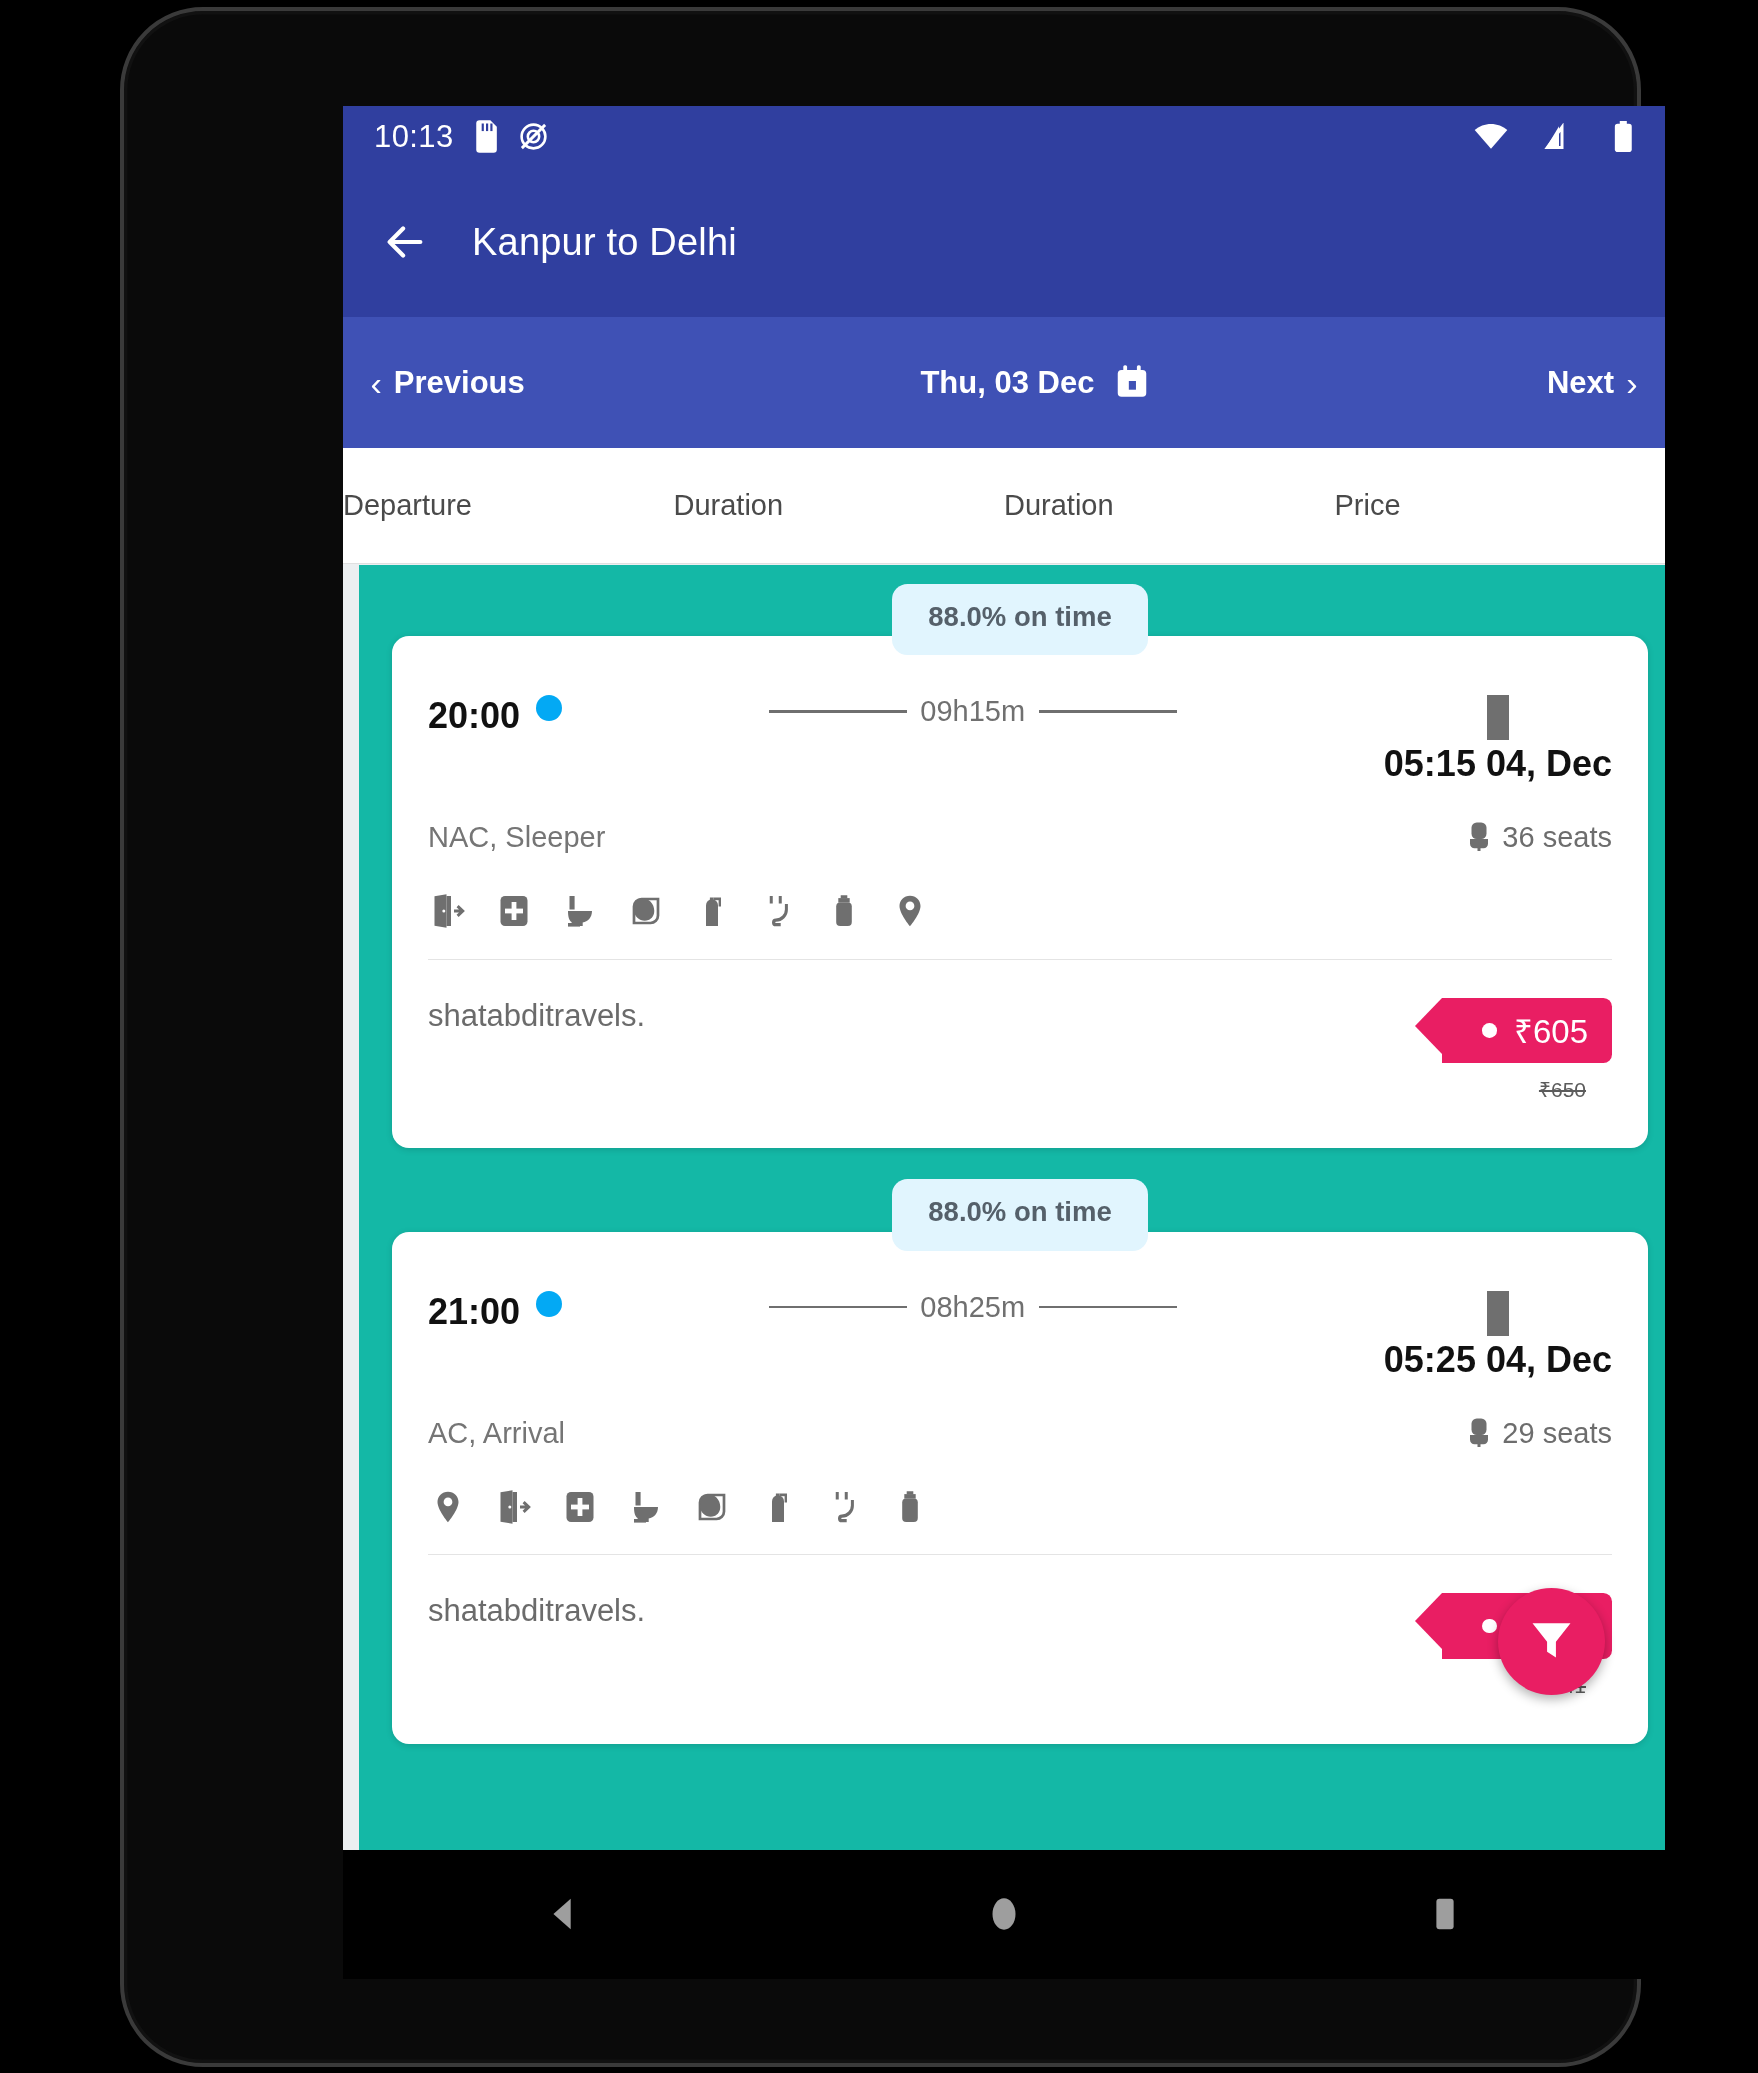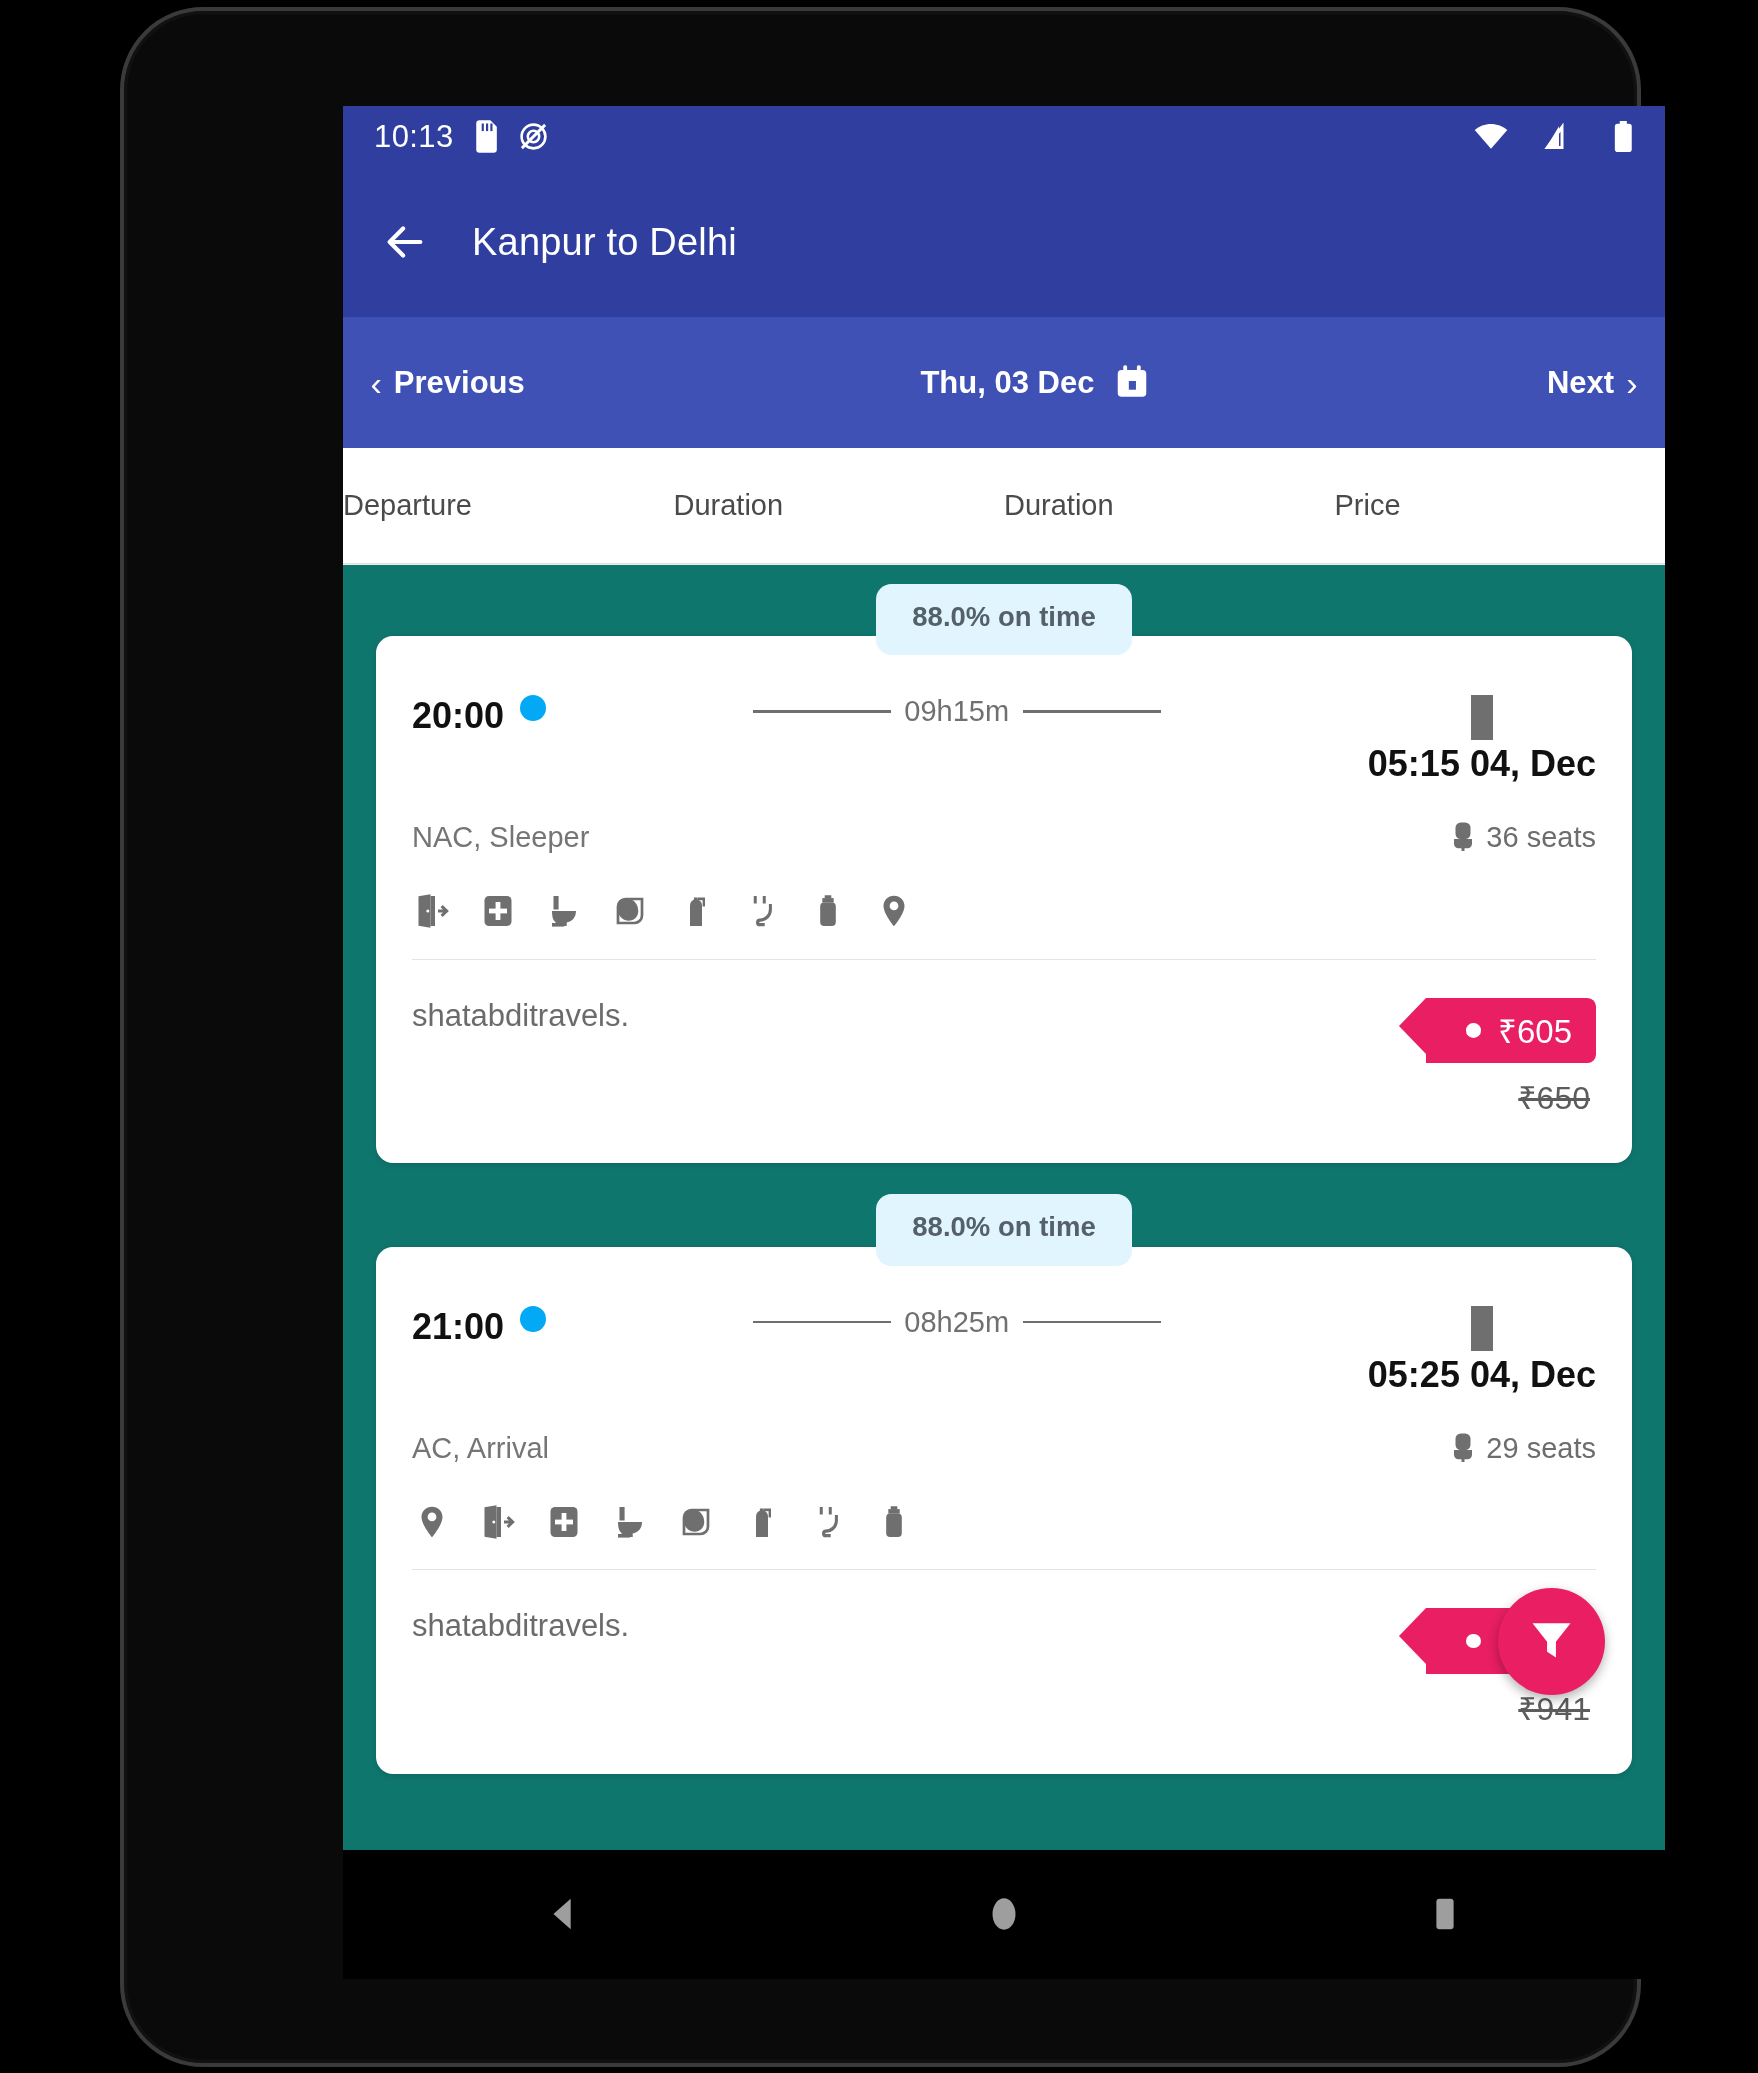--- a/index.html
+++ b/index.html
@@ -76,23 +76,23 @@
     border-bottom: 0.9px solid #e0e0e0;
   }
   .sort-tab {
     flex: 1; text-align: left;
     font-size: 29px; font-weight: 500; color: #4a4a4a;
     cursor: pointer;
   }
 
   
   #results {
-    position: absolute; left: 0; top: 459px;
+    position: absolute; left: 16px; top: 459px;
     width: 100%; height: 1285px;
-    background: #0f766e;
+    background: #14b8a6;
     overflow: hidden;
   }
   .card-wrap { position: relative; padding: 0 33px; margin-bottom: 12px; }
   .ontime-badge {
     position: relative; z-index: 3;
     margin: 0 auto; width: fit-content;
     background: #e1f5fe; color: #55606a;
     font-size: 27.5px; font-weight: 700;
     padding: 17px 36px 22.4px 36px;
     border-radius: 15.5px;
@@ -138,21 +138,21 @@
     border-radius: 0 8.6px 8.6px 0;
   }
   .price-tag::before {
     content: ""; position: absolute; left: -27px; top: 0;
     width: 0; height: 0;
     border-top: 28px solid transparent;
     border-bottom: 28px solid transparent;
     border-right: 27.5px solid #e91e63;
   }
   .tag-hole { width: 14.6px; height: 14.6px; border-radius: 50%; background: #fff; }
-  .old-price { font-size: 32px; color: #5c5c5c; text-decoration: line-through; margin-top: 12px; margin-right: 6px; }
+  .old-price { font-size: 21px; color: #5c5c5c; text-decoration: line-through; margin-top: 12px; margin-right: 26px; }
 
   
   #fab {
     position: absolute; right: 60px; bottom: 155px;
     width: 107px; height: 107px;
     border-radius: 50%;
     background: #e91e63;
     display: flex; align-items: center; justify-content: center;
     box-shadow: 0 4.3px 10.3px rgba(0,0,0,.3);
     cursor: pointer; z-index: 10;

